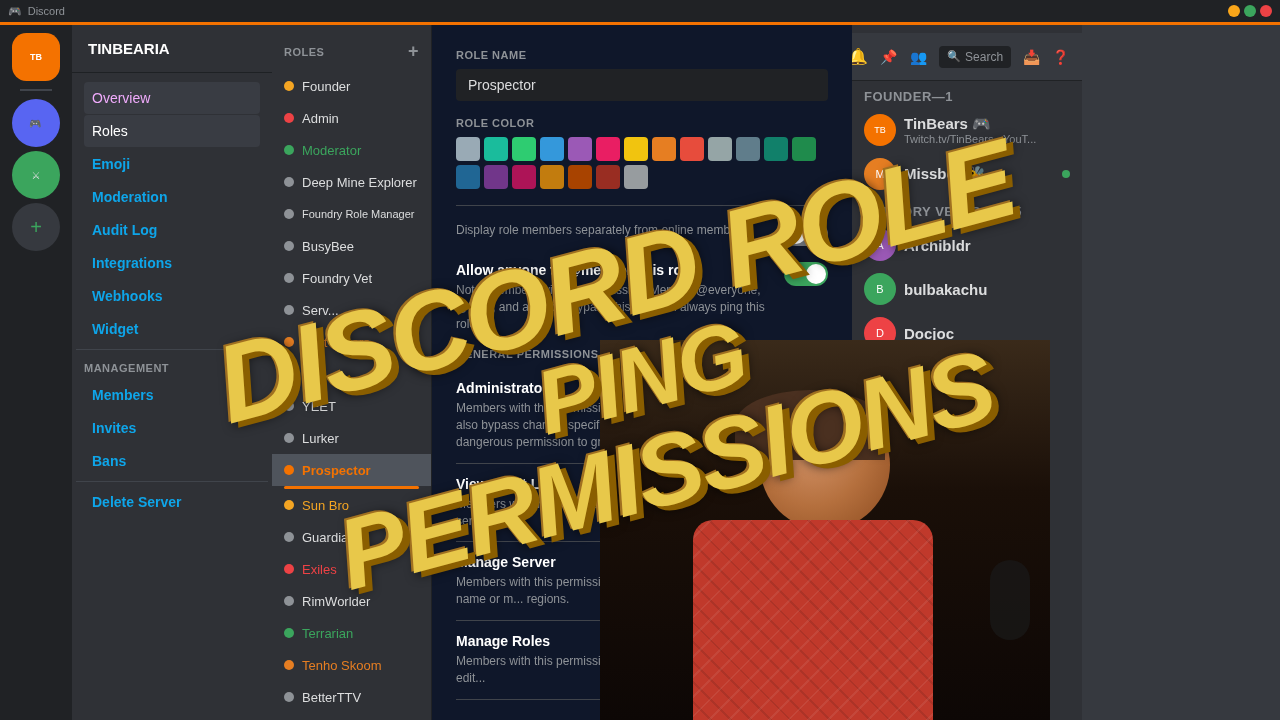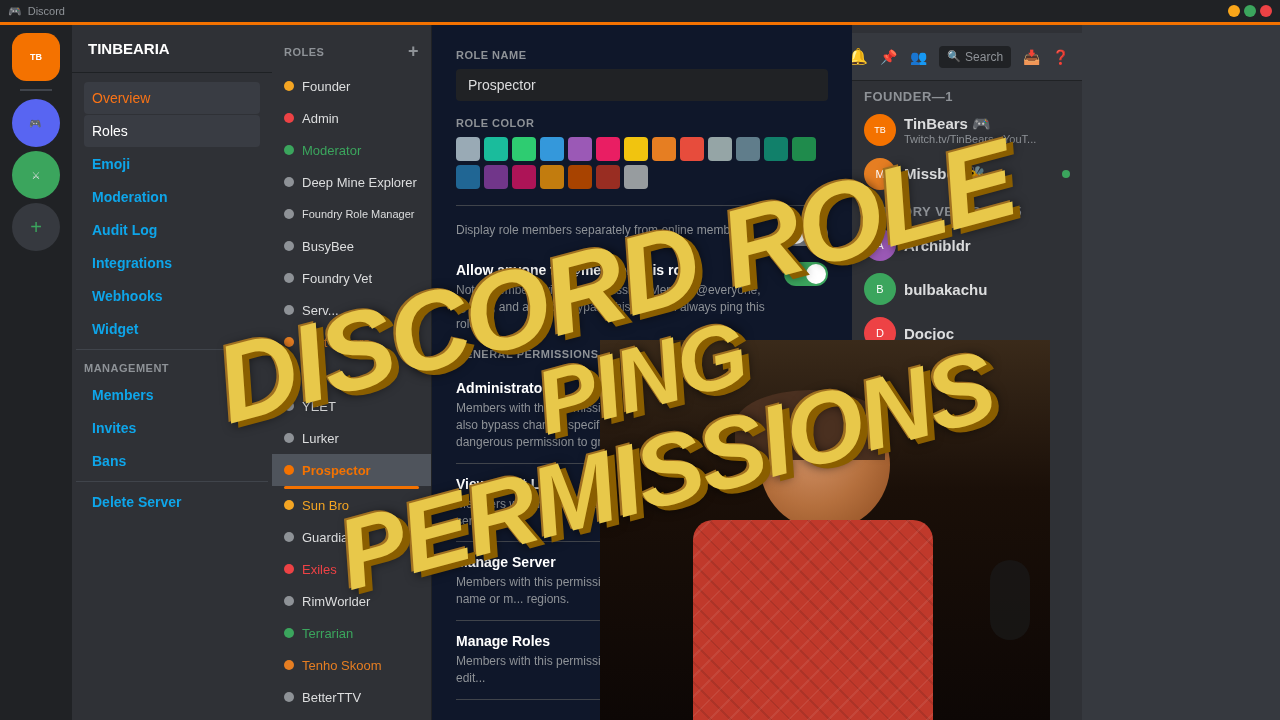--- a/index.html
+++ b/index.html
@@ -58,21 +58,21 @@
       display: flex;
       align-items: center;
       padding: 0 8px;
       border-radius: 4px;
       margin: 1px 8px;
       font-size: 14px;
       color: #0ea5e9;
       cursor: pointer;
       font-weight: bold;
     }
-    .sidebar-item.active { background: #393c43; color: #f97316; font-weight: 500; }
+    .sidebar-item.active { background: #393c43; color: #f0abfc; font-weight: 500; }
 
     
     .settings-area {
       width: 580px;
       background: #36393f;
       display: flex;
       overflow: hidden;
     }
 
     

